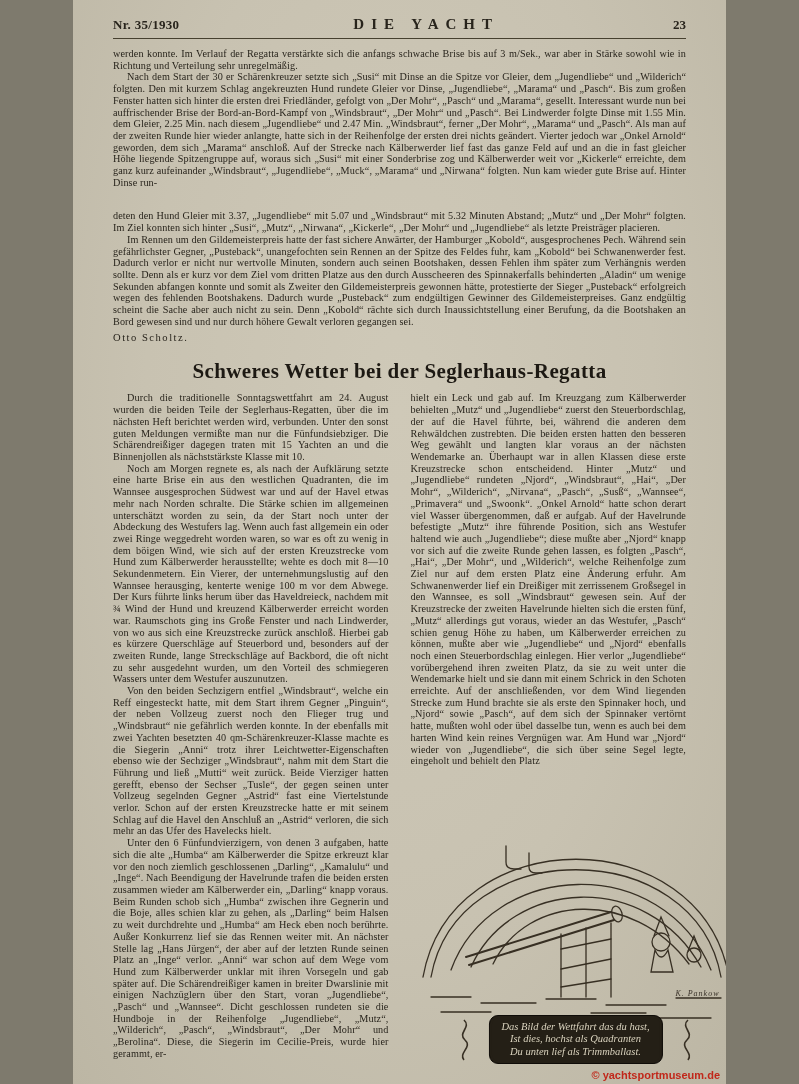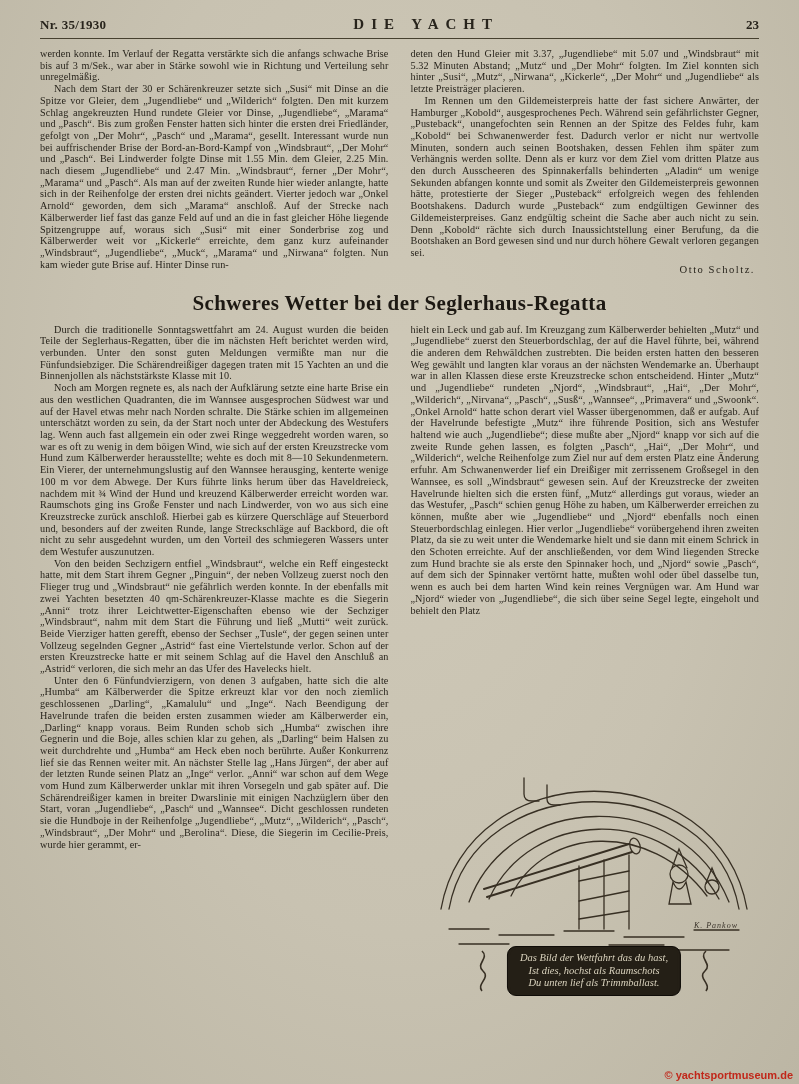--- a/index.html
+++ b/index.html
@@ -1,43 +1,43 @@
 <!DOCTYPE html>
 <html><head>
 <meta charset="utf-8">
 <style>
   html,body { margin:0; padding:0; background:#7e7a6d; }
   .page {
     position:relative;
-    width:799px; height:1084px;
+    width:653px; height:1084px;
     margin:0 auto;
     background: radial-gradient(ellipse at 50% 38%, #cfc9b8 0%, #c8c2b1 55%, #bcb6a4 100%);
     overflow:hidden;
     font-family:"Liberation Serif", serif;
     color:#28241c;
   }
   header.masthead {
     display:flex; align-items:baseline; justify-content:space-between;
     padding:16px 40px 5px 40px;
   }
   .issue { font-size:13px; font-weight:bold; letter-spacing:0.3px; }
   .jtitle { font-size:15px; font-weight:bold; letter-spacing:7px; }
   .pageno { font-size:13px; font-weight:bold; }
   .rule { margin:0 40px; border-top:1px solid #46402f; height:0; }
   .cols { display:flex; gap:22px; padding:0 40px; }
   .col { flex:1 1 0; min-width:0; }
-  .top { margin-top:9px; }
+  .top { margin-top:9px;flex-direction:column; }
   p.para {
     margin:0;
     font-size:10.2px; line-height:11.7px;
     text-align:justify;
     letter-spacing:0.1px;
   }
   p.para.indent { text-indent:14px; }
-  p.byline { margin:5px 4px 0 0; font-size:10.6px; text-align:right; letter-spacing:1.5px; }
+  p.byline { margin:5px 4px 0 0; font-size:10.6px; text-align:left; letter-spacing:1.5px; }
   .headline-block { text-align:center; margin:16px 0 8px 0; }
   h1.headline {
     margin:0; font-size:21px; font-weight:bold; letter-spacing:0.4px; color:#1d1913;
   }
   .subhead { margin-top:4px; font-size:10.5px; letter-spacing:1px; color:#2c2820; }
   .main { margin-top:6px; }
   .right-text { height:392px; overflow:hidden; }
   figure.illustration {
     margin:8px 0 0 auto; padding:0;
     position:relative; width:330px; height:272px;
@@ -134,21 +134,21 @@
             <path d="M30,220 h50 M95,224 h70 M180,221 h55 M245,226 h55"></path>
           </g>
         </svg>
         <div class="sig">K. Pankow</div>
         <div class="plaque">
           <svg class="squig" width="18" height="44" viewBox="0 0 18 44" xmlns="http://www.w3.org/2000/svg">
             <path d="M9,2 C17,9 2,15 10,22 C18,29 3,35 9,42" stroke="#372f23" fill="none" stroke-width="1.6"></path>
           </svg>
           <div class="plaque-text">
             <div>Das Bild der Wettfahrt das du hast,</div>
-            <div>Ist dies, hochst als Raumschots</div>
+            <div>Ist dies, hochst als Quadranten</div>
             <div>Du unten lief als Trimmballast.</div>
           </div>
           <svg class="squig" width="18" height="44" viewBox="0 0 18 44" xmlns="http://www.w3.org/2000/svg">
             <path d="M9,2 C1,9 16,15 8,22 C0,29 15,35 9,42" stroke="#372f23" fill="none" stroke-width="1.6"></path>
           </svg>
         </div>
       </figure>
     </div>
   </section>
 

